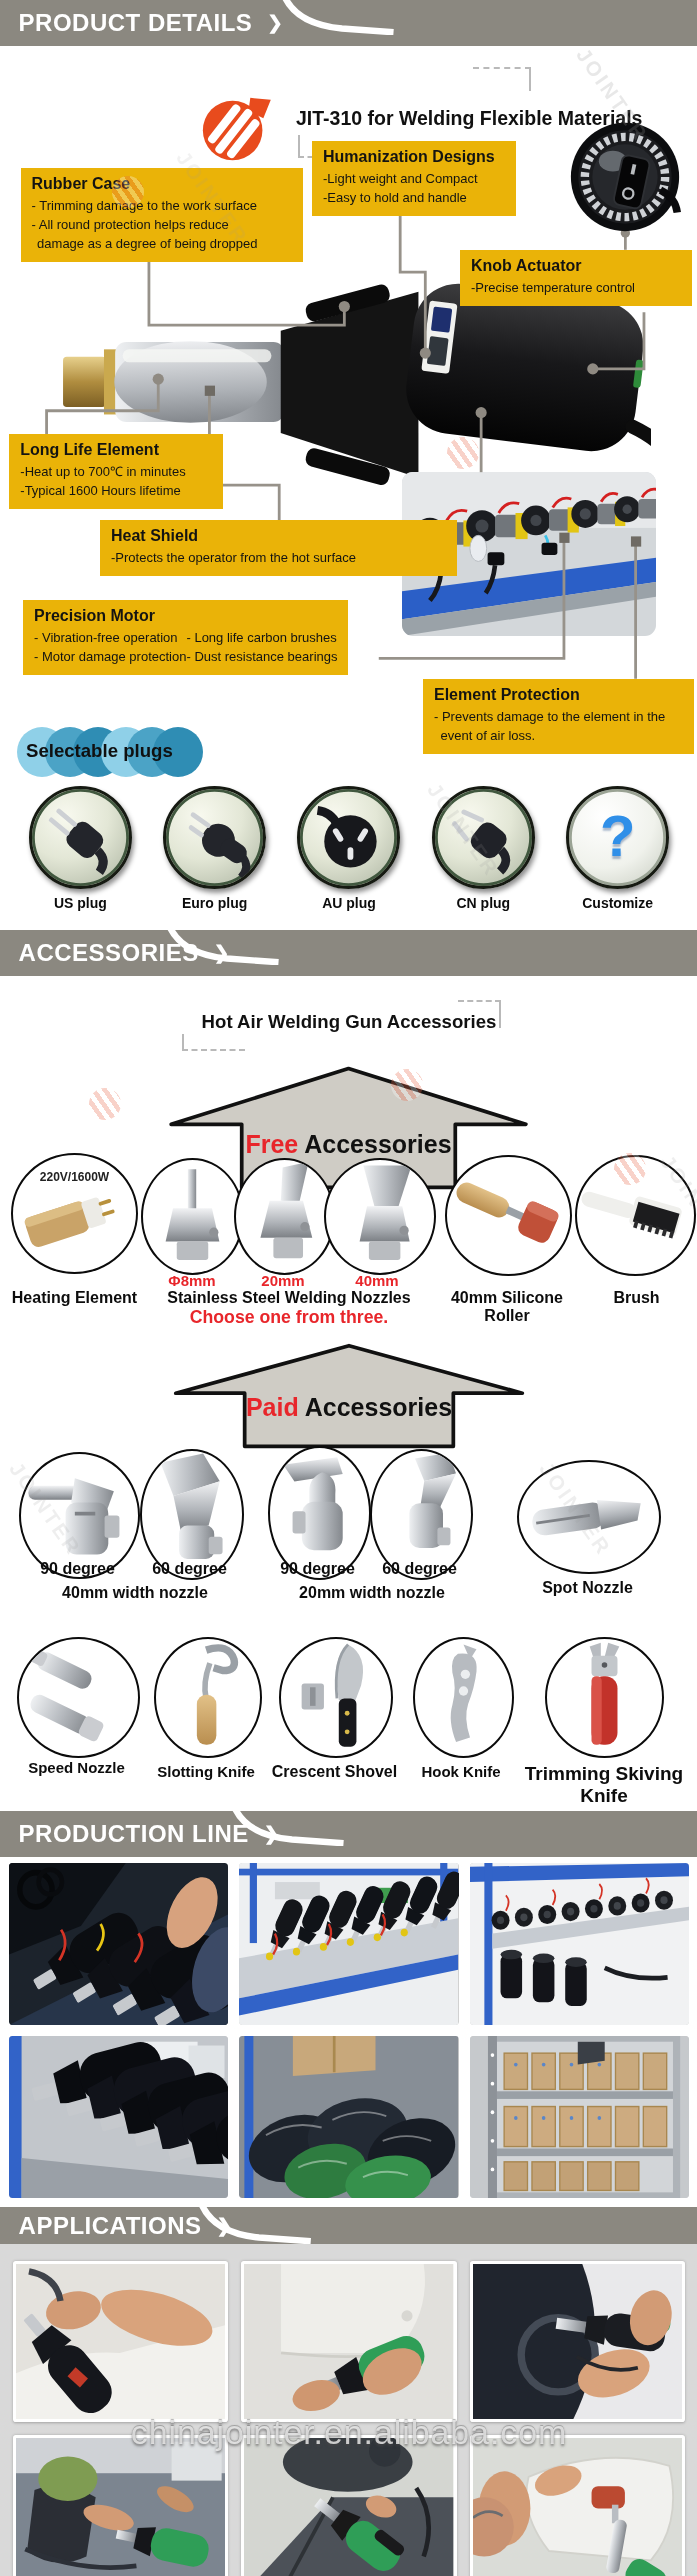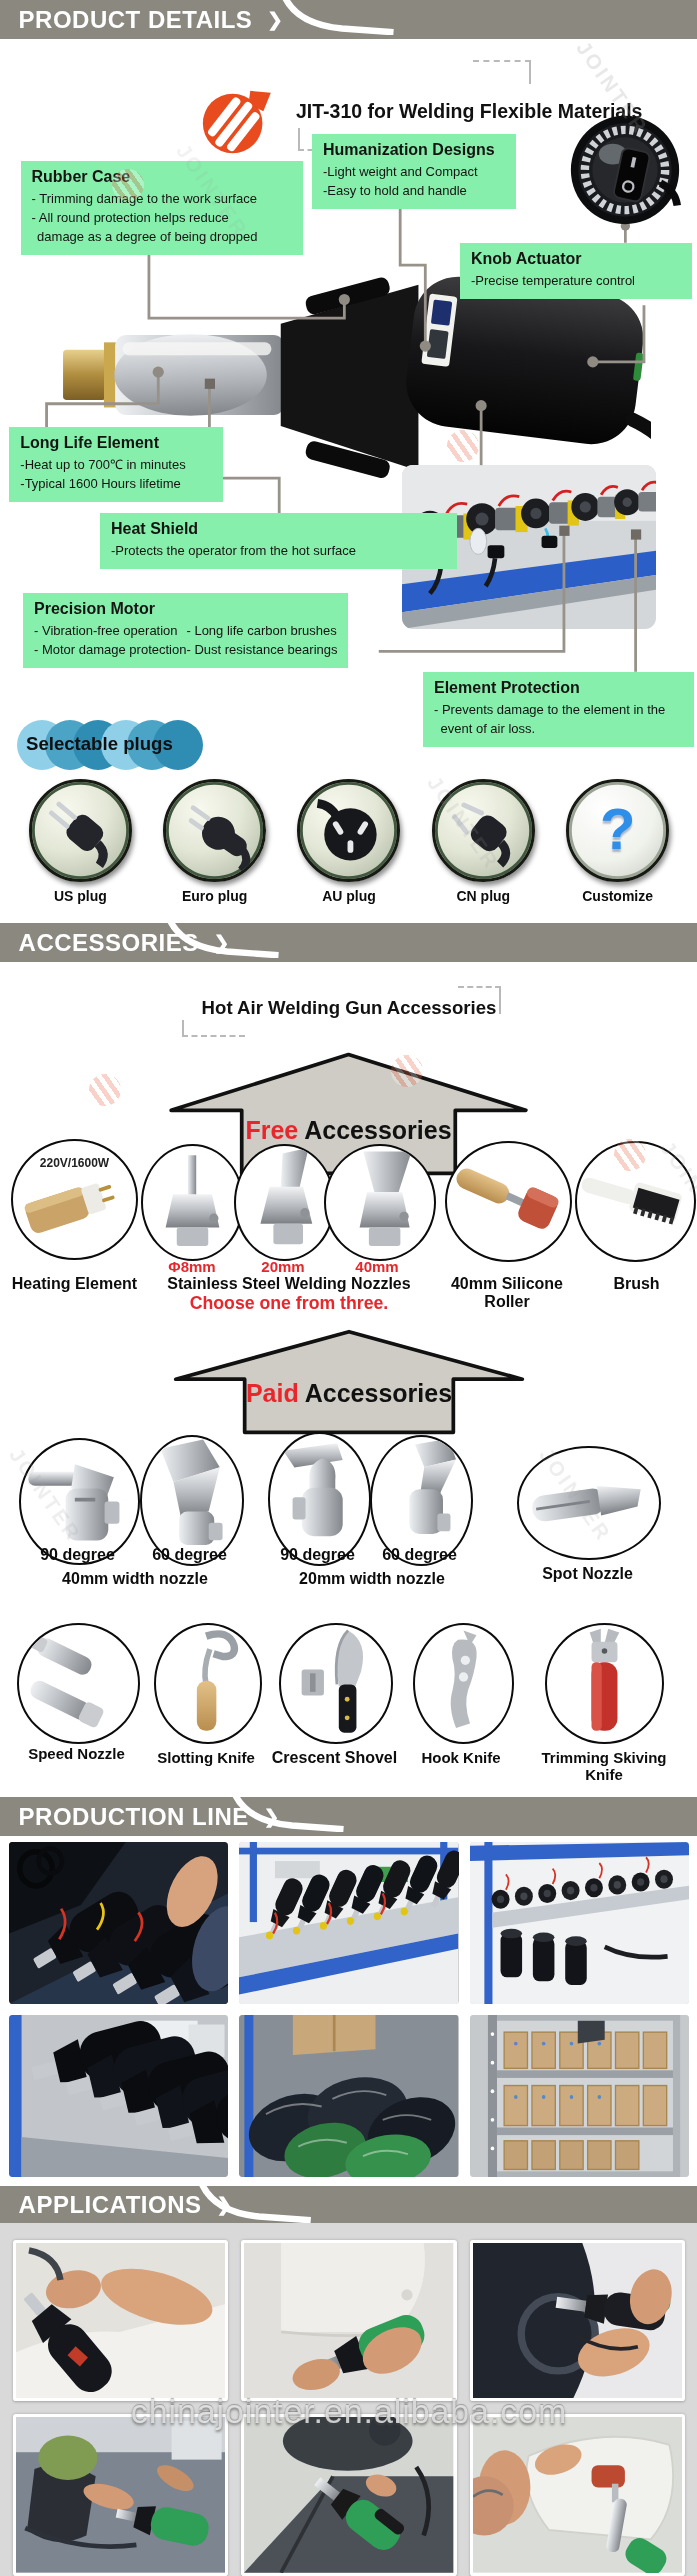--- a/index.html
+++ b/index.html
@@ -1,28 +1,28 @@
 <!DOCTYPE html>
 <html style="font-size:15px"><head>
 <meta charset="utf-8">
 <style>
   html,body{margin:0;padding:0;background:#fff;}
   body{font-family:"Liberation Sans",sans-serif;color:#1c1c1a;}
   .page{position:relative;width:698px;height:2576px;margin:0 auto;background:#fff;overflow:hidden;}
 
   
-  .bar{position:relative;height:39px;background:#8b8880;color:#fff;display:flex;align-items:center;
+  .bar{position:relative;height:46px;background:#8b8880;color:#fff;display:flex;align-items:center;
        padding-left:18.6px;font-weight:bold;font-size:24px;letter-spacing:0.5px;overflow:hidden;}
   .bar .chev{margin-left:15px;font-size:18.6px;font-weight:bold;}
   .bar svg.swoosh{position:absolute;top:0;height:35px;width:121px;}
 
   
   .hero-body{position:relative;width:698px;height:884px;background:#fff;}
   .abs{position:absolute;}
-  .callout{position:absolute;background:#86efac;color:#141412;padding:7.4px 11px 8.4px;z-index:3;}
+  .callout{position:absolute;background:#eab308;color:#141412;padding:7.4px 11px 8.4px;z-index:3;}
   .callout h4{margin:0 0 3.7px;font-size:16px;font-weight:bold;}
   .callout .ln{font-size:13px;line-height:1.45;}
   .callout .cols{display:flex;}
   .hero-title{position:absolute;left:296px;top:61px;font-size:19.5px;font-weight:bold;color:#111;z-index:3;white-space:nowrap;}
   .dashdec{position:absolute;z-index:2;}
   .leader{position:absolute;left:0;top:0;z-index:2;pointer-events:none;}
   .gunwrap{position:absolute;left:37px;top:199px;width:614px;height:298px;z-index:1;}
   .knobphoto{position:absolute;left:569px;top:75px;width:112px;height:112px;z-index:2;}
   .motorphoto{position:absolute;left:402px;top:426px;width:254px;height:164px;z-index:1;border-radius:11px;overflow:hidden;}
 
@@ -587,21 +587,21 @@
             <circle cx="62" cy="28" r="3" fill="#55585c"></circle>
             <rect x="48" y="40" width="28" height="74" rx="13" fill="#c2322a"></rect>
             <rect x="48" y="40" width="11" height="74" rx="5" fill="#d95248"></rect>
           </svg>
       </div>
 
       <div class="lbl" style="left:16px;top:783px;width:121px;font-size:15px">Speed Nozzle</div>
       <div class="lbl" style="left:141px;top:787px;width:130px;font-size:15px">Slotting Knife</div>
       <div class="lbl" style="left:260px;top:787px;width:149px;font-size:16px">Crescent Shovel</div>
       <div class="lbl" style="left:410px;top:787px;width:102px;font-size:15px">Hook Knife</div>
-      <div class="lbl" style="left:521px;top:787px;width:166px;font-size:15px">Trimming Skiving Knife</div>
+      <div class="lbl" style="left:521px;top:787px;width:166px;font-size:19px">Trimming Skiving Knife</div>
     </div>
   </section>
 
   <section>
     <div class="bar">
       <span>PRODUCTION LINE</span>
       <span class="chev">❯</span>
       <svg class="swoosh" style="left:225px" viewBox="0 0 130 38" width="121" height="35">
           <path d="M8,-8 Q20,26 72,31 L128,35" stroke="#fff" stroke-width="7" fill="none"></path>
         </svg>

